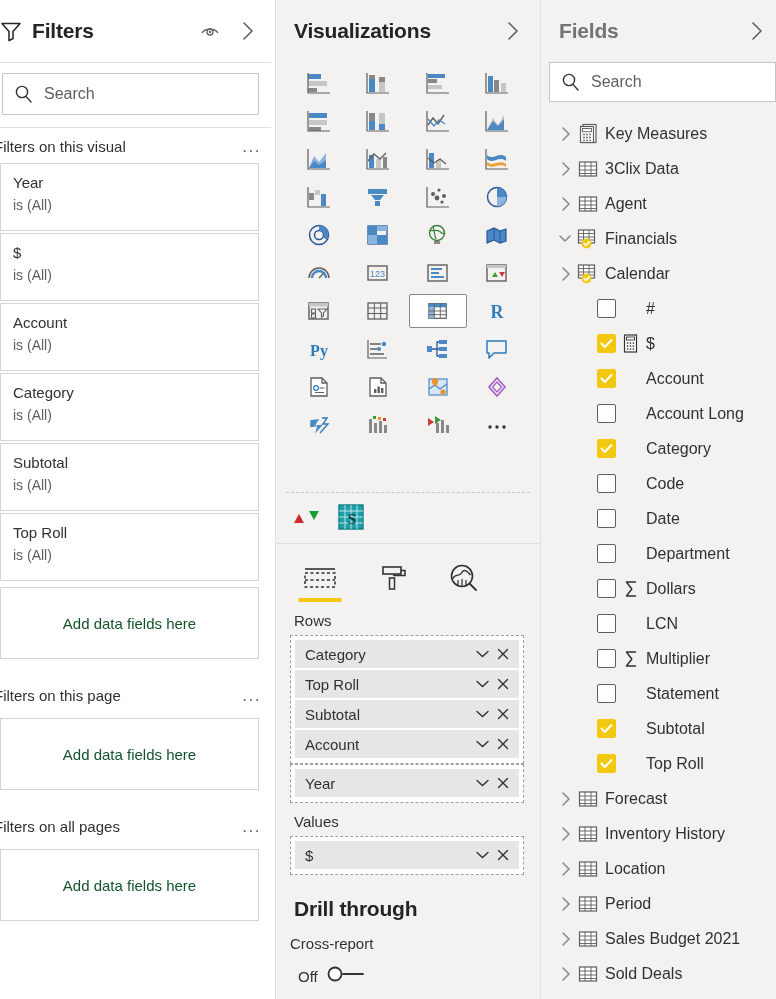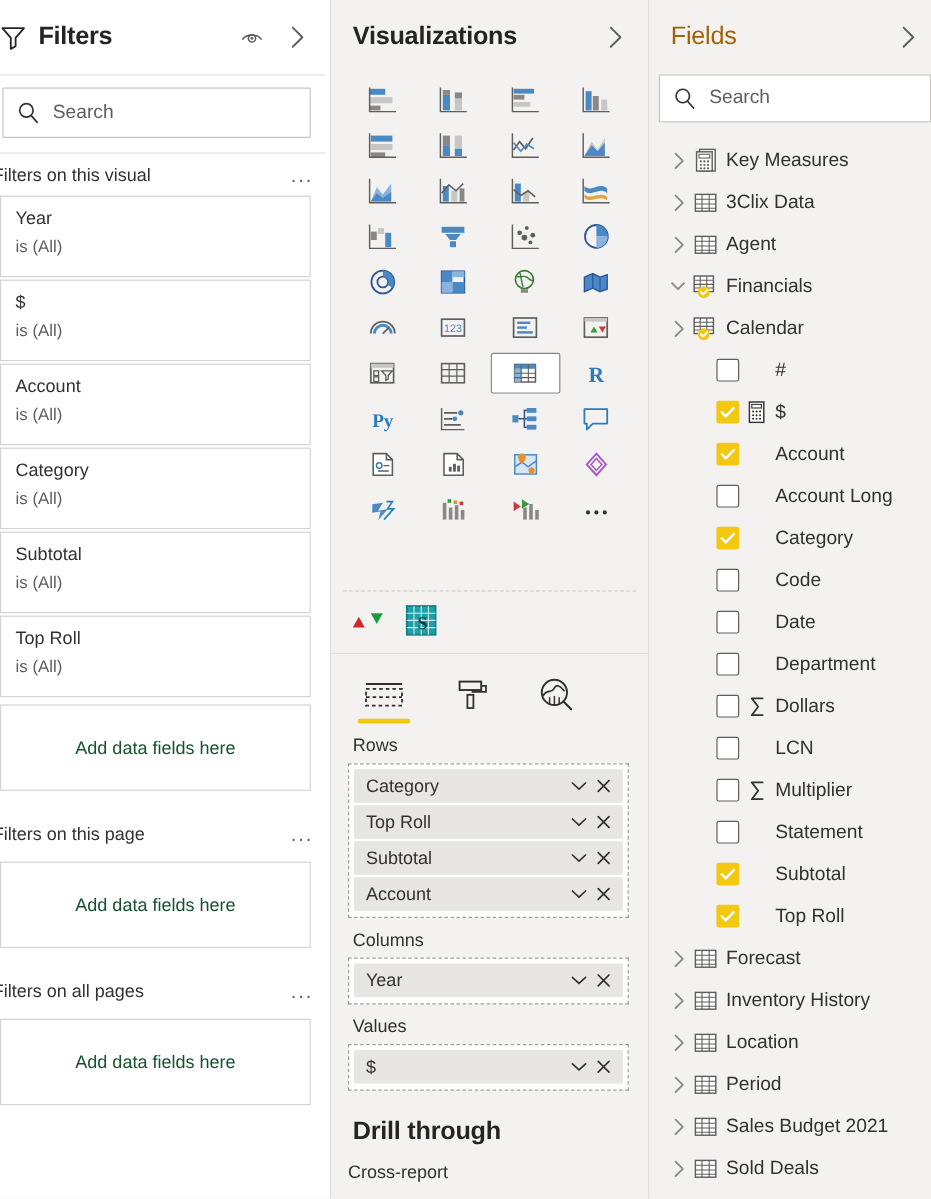--- a/index.html
+++ b/index.html
@@ -181,21 +181,21 @@
     height: 999px;
     background: #f3f2f1;
     border-left: 1px solid #e1dfdd;
     position: relative;
     overflow: hidden;
   }
   .fields-header {
     height: 62px; display:flex; align-items:center;
     padding: 0 6px 0 18px;
   }
-  .fields-title { font-size: 21px; font-weight: normal; color: #a16207; flex: 1 1 auto; letter-spacing: -0.2px;}
+  .fields-title { font-size: 21px; font-weight: bold; color: #737373; flex: 1 1 auto; letter-spacing: -0.2px;}
   .fsearch-wrap { padding: 0 0 0 8px; }
   .fsearch-box {
     height: 40px; border: 1px solid #c8c6c4; background: #fff;
     display: flex; align-items: center; padding: 0 10px;
   }
   .fsearch-box .mag { width: 22px; height: 22px; flex:0 0 22px; margin-right: 9px;}
   .ftree { padding-top: 14px; }
   .tnode {
     height: 35px; display: flex; align-items: center;
     padding-left: 14px;
@@ -733,21 +733,20 @@
             </svg>
           </span>
         <span class="cx">
             <svg width="12" height="12" viewBox="0 0 12 12">
               <path d="M1.5 1.5l9 9M10.5 1.5l-9 9" stroke="#323130" stroke-width="1.4" stroke-linecap="round"></path>
             </svg>
           </span>
       </div>
     </div>
 
-    <div class="well-label">Columns</div>
     <div class="well">
       <div class="chip">
         <span class="cname">Year</span>
         <span class="cv">
             <svg width="15" height="10" viewBox="0 0 15 10">
               <path d="M2 2.5l5.5 5 5.5-5" fill="none" stroke="#323130" stroke-width="1.4" stroke-linecap="round"></path>
             </svg>
           </span>
         <span class="cx">
             <svg width="12" height="12" viewBox="0 0 12 12">

